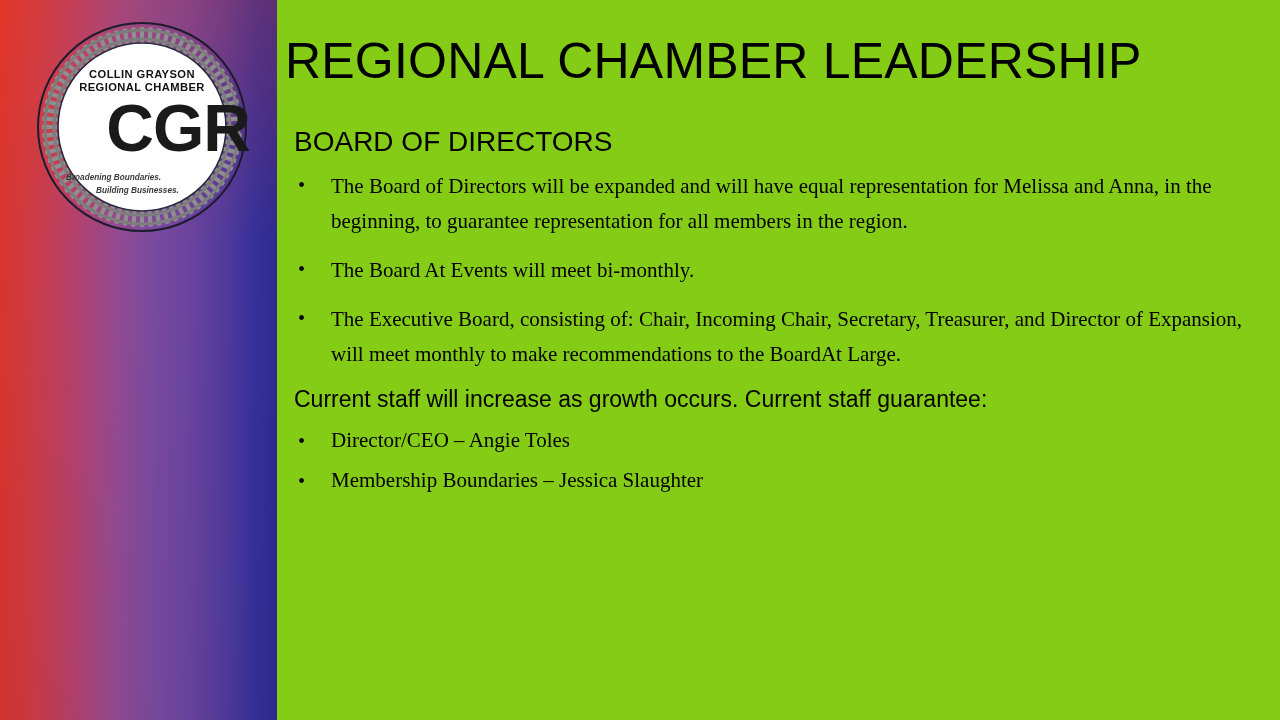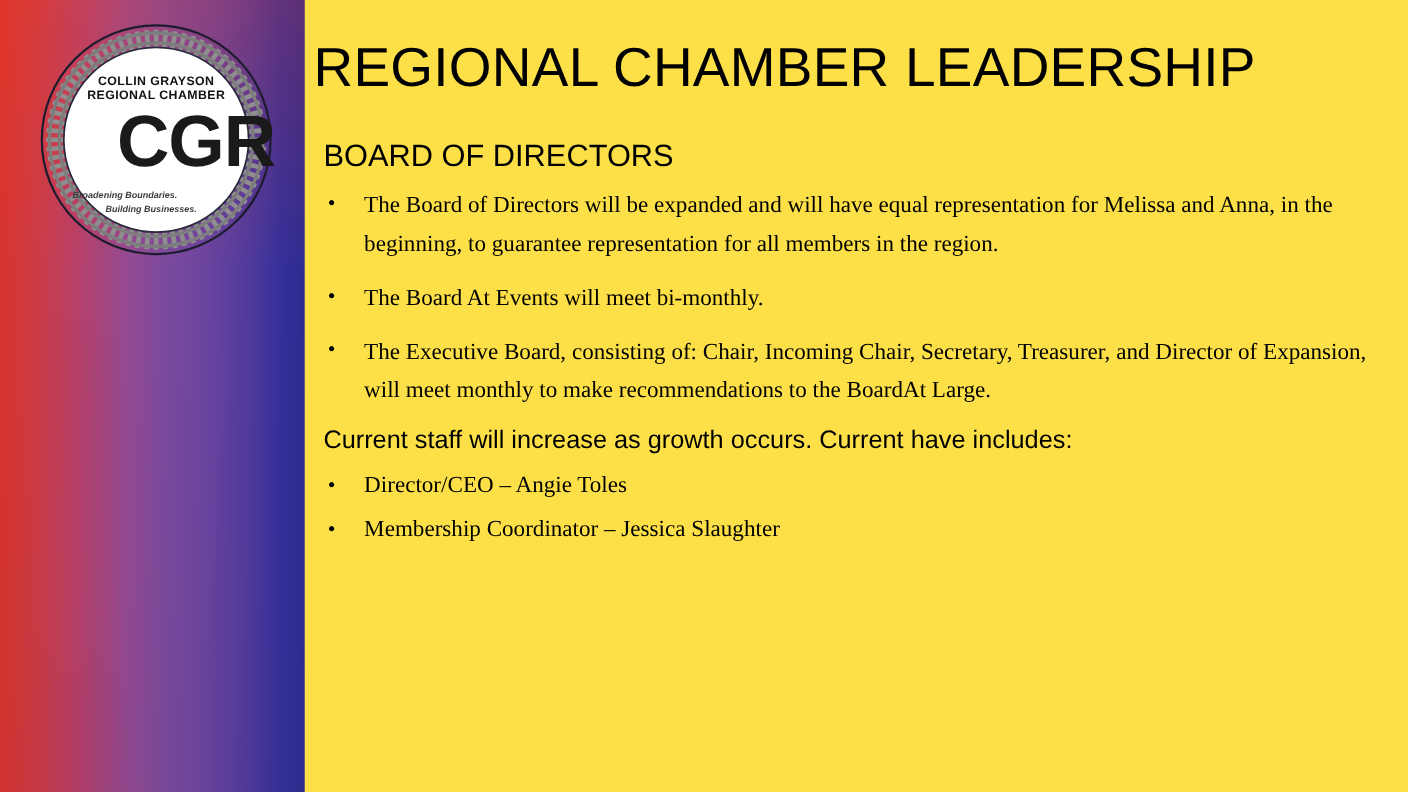--- a/index.html
+++ b/index.html
@@ -5,21 +5,21 @@
 <style>
   * { margin:0; padding:0; box-sizing:border-box; }
   html, body {
     width:1280px; height:720px; overflow:hidden;
     background:#ffffff;
     font-family:"Liberation Sans", sans-serif;
   }
   .slide {
     position:relative;
     width:1280px; height:720px;
-    background:#fde047;
+    background:#84cc16;
   }
 
   
   .side-band {
     position:absolute; left:0; top:0;
     width:277px; height:720px;
     background:
       linear-gradient(to bottom, rgba(255,60,20,0.22) 0%, rgba(255,60,20,0.0) 34%, rgba(0,0,0,0.03) 100%),
       linear-gradient(to right,
         #d8342f 0%,
@@ -261,21 +261,21 @@
 
     <div class="body-area">
 
       <div class="section-head">BOARD OF DIRECTORS</div>
       <ul class="bullets board">
         <li>The Board of Directors will be expanded and will have equal representation for Melissa and Anna, in the beginning, to guarantee representation for all members in the region.</li>
         <li>The Board At Events will meet bi-monthly.</li>
         <li>The Executive Board, consisting of: Chair, Incoming Chair, Secretary, Treasurer, and Director of Expansion, will meet monthly to make recommendations to the BoardAt Large.</li>
       </ul>
 
-      <div class="intro-line">Current staff will increase as growth occurs. Current have includes:</div>
+      <div class="intro-line">Current staff will increase as growth occurs. Current staff guarantee:</div>
       <ul class="bullets staff-list">
         <li>Director/CEO – Angie Toles</li>
-        <li>Membership Coordinator – Jessica Slaughter</li>
+        <li>Membership Boundaries – Jessica Slaughter</li>
       </ul>
 
     </div>
   </div>
 </div>
 
 </body></html>

